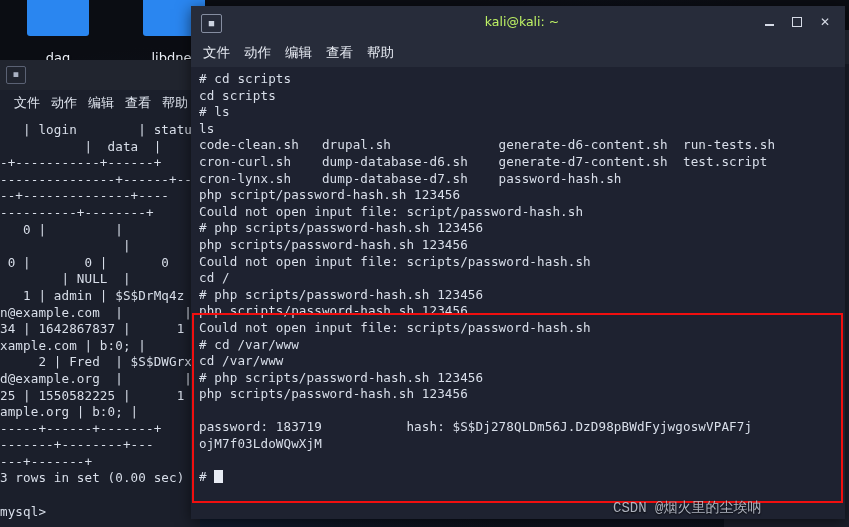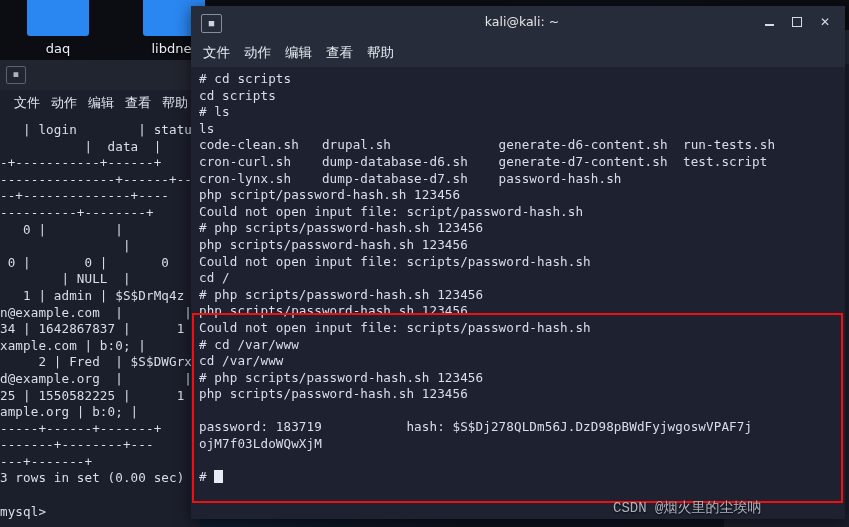--- a/index.html
+++ b/index.html
@@ -13,21 +13,21 @@
   #desktop{position:absolute;inset:0;background:
       radial-gradient(circle at 18% 78%, #13233d 0%, rgba(12,14,20,0) 45%),
       radial-gradient(circle at 72% 60%, #101a2e 0%, rgba(12,14,20,0) 50%),
       #0b0d13;}
 
   .folder-icon{position:absolute;text-align:center;width:92px;}
   .folder-shape{width:62px;height:46px;margin:0 auto;position:relative;}
   .folder-shape .body{position:absolute;left:0;top:0;width:62px;height:46px;
       background:#2a86f0;border-radius:3px;}
   .folder-label{color:#e9eef6;font-family:"DejaVu Sans","Liberation Sans",sans-serif;
-      font-size:13px;margin-top:5px;text-shadow:0 1px 2px #000;}
+      font-size:13px;margin-top:14px;text-shadow:0 1px 2px #000;}
 
   
   #bg-term-left{position:absolute;left:0;top:60px;width:200px;height:467px;
       background:#1b1f2b;}
   #bg-left-tl{height:30px;background:#21252f;position:relative;}
   #bg-left-tl .mini{position:absolute;left:6px;top:6px;width:18px;height:16px;
       border:1px solid #5b6274;border-radius:2px;color:#aab2c3;font-size:8px;
       line-height:16px;text-align:center;}
   #bg-left-menu{height:26px;color:#dfe4ee;font-size:13px;padding:4px 0 0 14px;
       font-family:"DejaVu Sans","Liberation Sans",sans-serif;white-space:nowrap;}
@@ -50,21 +50,21 @@
       white-space:pre;padding:4px 0 0 2px;}
 
   
   #main-term{position:absolute;left:191px;top:6px;width:654px;height:513px;
       background:#1e2230;box-shadow:0 3px 14px rgba(0,0,0,.55);}
   #titlebar{height:32px;background:#272c3a;position:relative;}
   #titlebar .tb-icon{position:absolute;left:10px;top:8px;width:19px;height:17px;
       border:1px solid #858da0;border-radius:2px;color:#cdd4e1;font-size:9px;
       line-height:16px;text-align:center;}
   #titlebar .tb-title{position:absolute;left:8px;right:0;top:8px;text-align:center;
-      color:#e5e5e5;font-size:12.5px;
+      color:#bef264;font-size:12.5px;
       font-family:"DejaVu Sans","Liberation Sans",sans-serif;}
   #titlebar .tb-btns{position:absolute;right:8px;top:0;height:32px;display:flex;
       align-items:center;gap:4px;}
   .tb-btn{width:24px;height:24px;display:flex;align-items:center;justify-content:center;
       color:#d6dbe6;font-size:12px;font-family:"DejaVu Sans","Liberation Sans",sans-serif;}
   .tb-btn .sq{width:8px;height:8px;border:1.6px solid #d6dbe6;}
   .tb-btn .mn{width:9px;height:1.7px;background:#d6dbe6;margin-top:6px;}
   #menubar{height:29px;background:#272c3a;color:#e6eaf2;font-size:13.5px;
       padding-left:12px;display:flex;align-items:center;gap:14px;
       font-family:"DejaVu Sans","Liberation Sans",sans-serif;}

